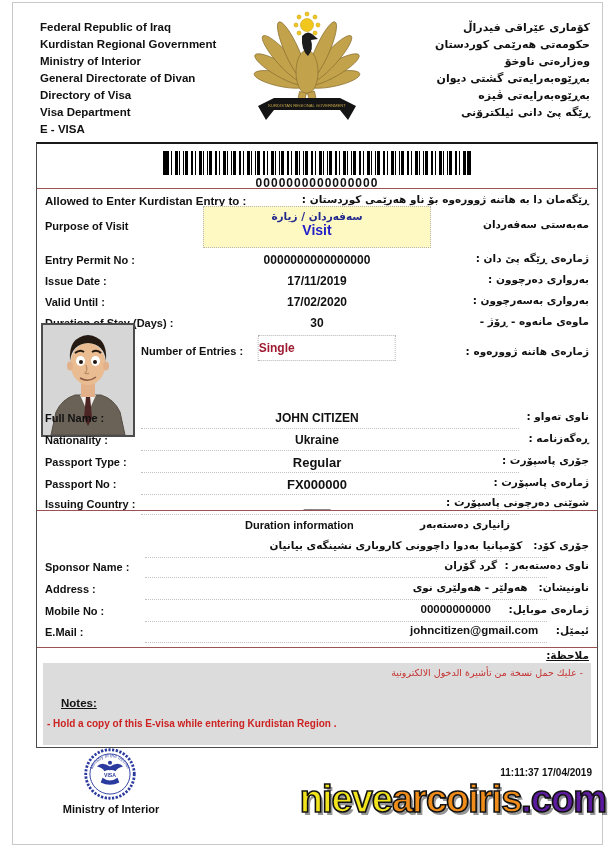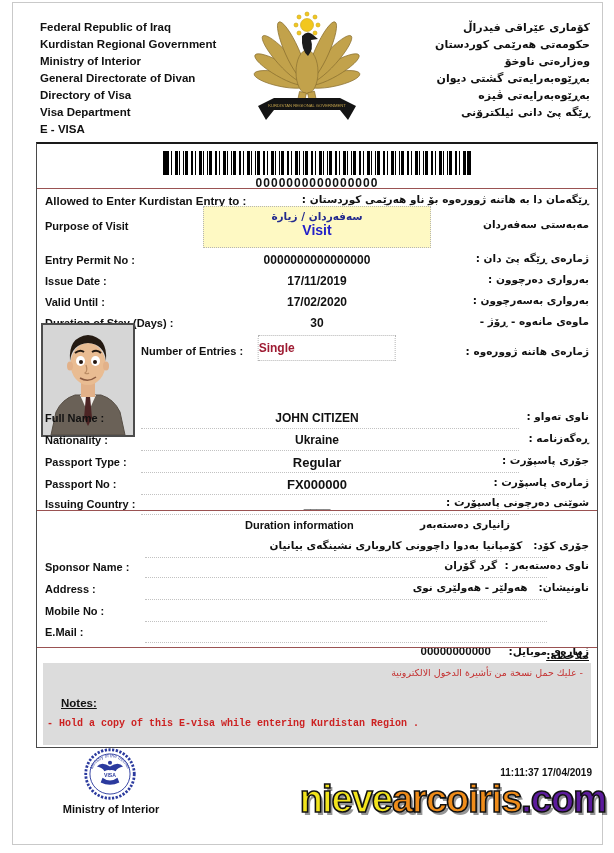--- a/index.html
+++ b/index.html
@@ -44,29 +44,29 @@
               border:1px dotted #b5b5b5;line-height:24px;
               font-size:12px;font-weight:bold;color:#9e1b32;}
 
   .photo{position:absolute;left:4px;top:179px;width:90px;height:110px;border:2px solid #4c4c4c;background:#d6d6d6;}
 
   .sponsor-hdr-en{position:absolute;left:200px;top:1px;font-size:11px;font-weight:bold;}
   .sponsor-hdr-ku{position:absolute;left:355px;top:0;font-family:"DejaVu Sans",sans-serif;
                   font-size:10.5px;font-weight:bold;direction:rtl;margin-left:20px;}
   .ku .kuval{font-weight:bold;}
   .ku .ltrval{direction:ltr;unicode-bidi:embed;display:inline-block;margin-right:14px;
-              font-family:"Liberation Sans",sans-serif;font-size:11.5px;margin-top:42px;}
+              font-family:"Liberation Sans",sans-serif;font-size:11.5px;}
 
   .note-title-ar{position:absolute;right:8px;top:505px;font-family:"DejaVu Sans",sans-serif;
                  font-size:10.5px;font-weight:bold;text-decoration:underline;direction:rtl;}
   .graybox{position:absolute;left:6px;right:6px;top:519px;height:82px;background:#dcdcdc;padding-left:8px;}
   .note-ar{position:absolute;right:8px;top:4px;font-family:"DejaVu Sans",sans-serif;
            font-size:9.5px;color:#c43030;direction:rtl;}
   .note-en-title{position:absolute;left:18px;top:34px;font-size:11.5px;font-weight:bold;text-decoration:underline;text-align:center;}
-  .note-en{position:absolute;left:4px;top:55px;font-size:10px;font-weight:bold;color:#cc2222;font-family:Liberation Mono, monospace;}
+  .note-en{position:absolute;left:4px;top:55px;font-size:10px;font-weight:bold;color:#cc2222;}
 
   
   .seal{position:absolute;left:82px;top:746px;}
   .seal-caption{position:absolute;left:56px;top:803px;width:110px;text-align:center;
                 font-size:11px;font-weight:bold;}
   .timestamp{position:absolute;right:22px;top:767px;font-size:10px;font-weight:bold;}
   .watermark{position:absolute;right:8px;top:778px;font-size:38px;font-weight:bold;letter-spacing:-1px;
              font-family:"Liberation Sans",sans-serif;white-space:nowrap;
              -webkit-text-stroke:1.6px #101010;text-shadow:2.5px 2.5px 0 rgba(20,20,20,0.45);}
   .wm1{color:#f2e41c;} .wm2{color:#ef8c1a;} .wm3{color:#5c1b9c;}

